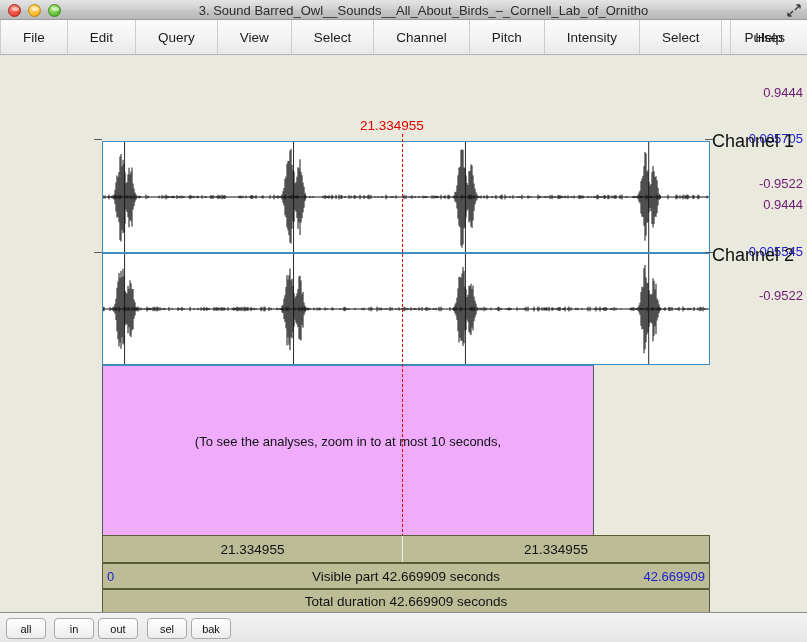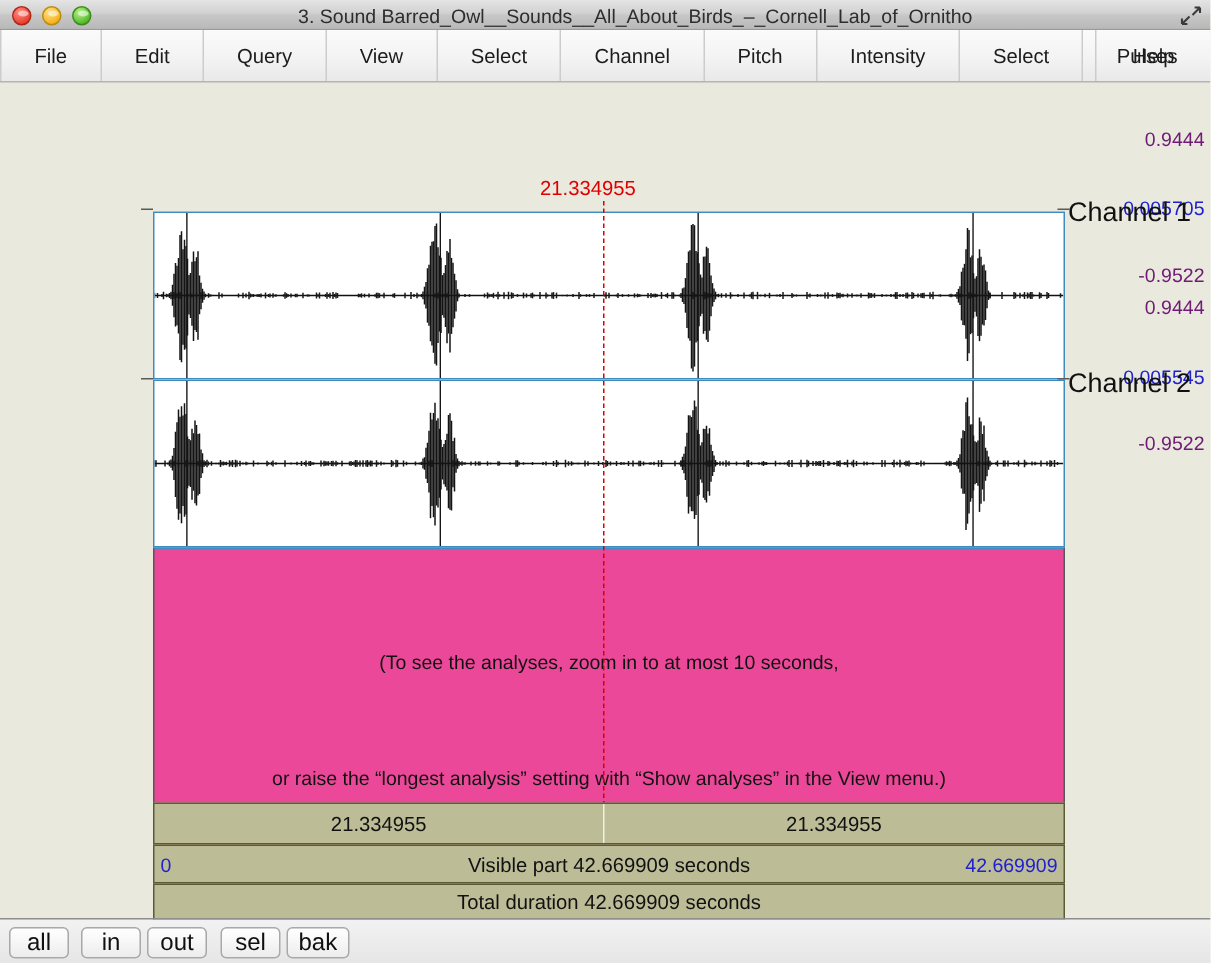--- a/index.html
+++ b/index.html
@@ -136,22 +136,22 @@
     box-sizing: border-box;
     overflow: hidden;
   }
   #chan1 { top: 85px;  height: 112px; }
   #chan2 { top: 197px; height: 112px; }
 
   
   .analysis-panel {
     position: absolute;
     left: 102px; top: 309px;
-    width: 608px; height: 226px;
-    background: #ec4899;
+    width: 492px; height: 226px;
+    background: #f0abfc;
     border-left: 1px solid #585858;
     border-right: 1px solid #585858;
     border-bottom: 1px solid #585858;
     border-top: 1px solid #3f8cc0;
     box-sizing: border-box;
   }
   .analysis-line {
     position: absolute;
     left: 0; right: 0;
     text-align: center;
@@ -256,21 +256,21 @@
   }
   .tool-btn {
     position: absolute;
     top: 5px;
     height: 21px;
     min-width: 40px;
     padding: 0 7px;
     background: linear-gradient(to bottom, #ffffff 0%, #f6f6f6 50%, #ececec 100%);
     border: 1px solid #a9a9a9;
     border-radius: 4px;
-    font-size: 16px;
+    font-size: 11px;
     color: #101010;
     display: flex;
     align-items: center;
     justify-content: center;
     box-sizing: border-box;
     cursor: default;
   }
 </style>
 </head>
 <body>
@@ -1081,21 +1081,20 @@
           <line x1="554" x2="554" y1="44.43360187725507" y2="66.50337979679797" stroke="#141414" stroke-width="1"></line>
           <line x1="555" x2="555" y1="46.57325715708751" y2="63.44081502370247" stroke="#141414" stroke-width="1"></line>
           <line x1="556" x2="556" y1="50.33346475686175" y2="59.1502214863263" stroke="#141414" stroke-width="1"></line>
           <line x1="557" x2="557" y1="53.09460051172249" y2="57.04029989429121" stroke="#141414" stroke-width="1"></line>
           <line x1="558" x2="558" y1="54.27249375239741" y2="55.7546977512006" stroke="#141414" stroke-width="1"></line>
         </svg>
     </div>
 
     <div class="analysis-panel">
       <div class="analysis-line" id="an-line1">(To see the analyses, zoom in to at most 10 seconds,</div>
-      <div class="analysis-line" id="an-line2">or raise the “longest analysis” setting with “Show analyses” in the View menu.)</div>
     </div>
 
     <div class="cursor-line"></div>
 
   </div>
 
   <div>
     <div class="ylabel dark" style="top:85px;">0.9444</div>
     <div class="ylabel blue" style="top:131px;">0.005705</div>
     <div class="ylabel dark" style="top:176px;">-0.9522</div>

